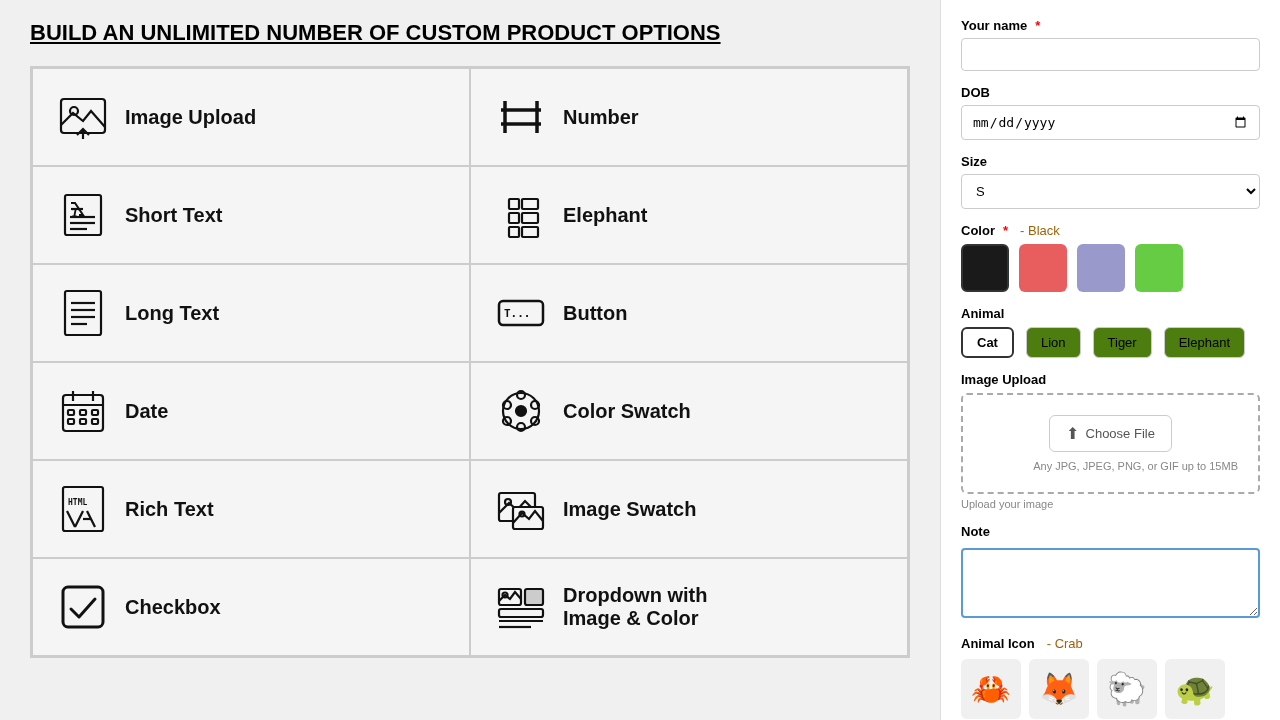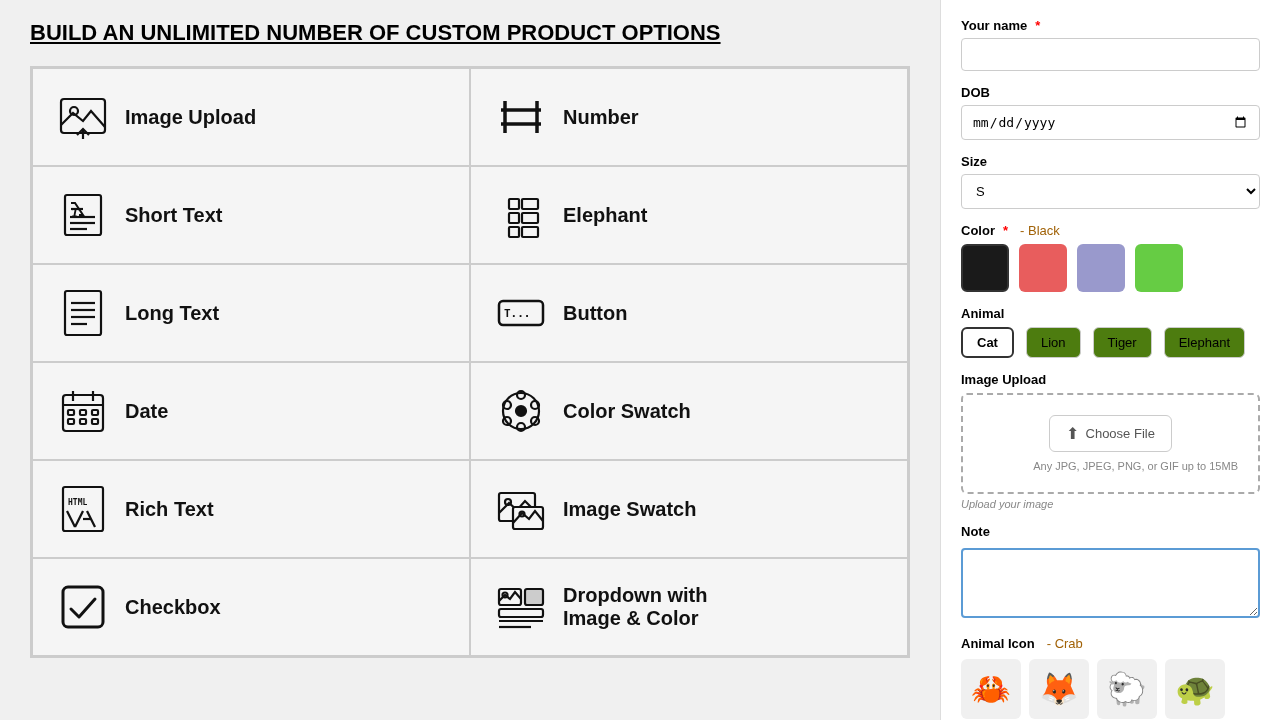--- a/index.html
+++ b/index.html
@@ -170,21 +170,20 @@
       font-size: 11px;
       color: #888;
       margin-top: 8px;
       text-align: right;
     }
 
     .upload-sub {
       font-size: 11px;
       color: #888;
       margin-top: 4px;
-      font-style: italic;
     }
 
     .note-textarea {
       width: 100%;
       height: 70px;
       border: 2px solid #5b9bd5;
       border-radius: 4px;
       padding: 8px;
       font-size: 13px;
       resize: vertical;

